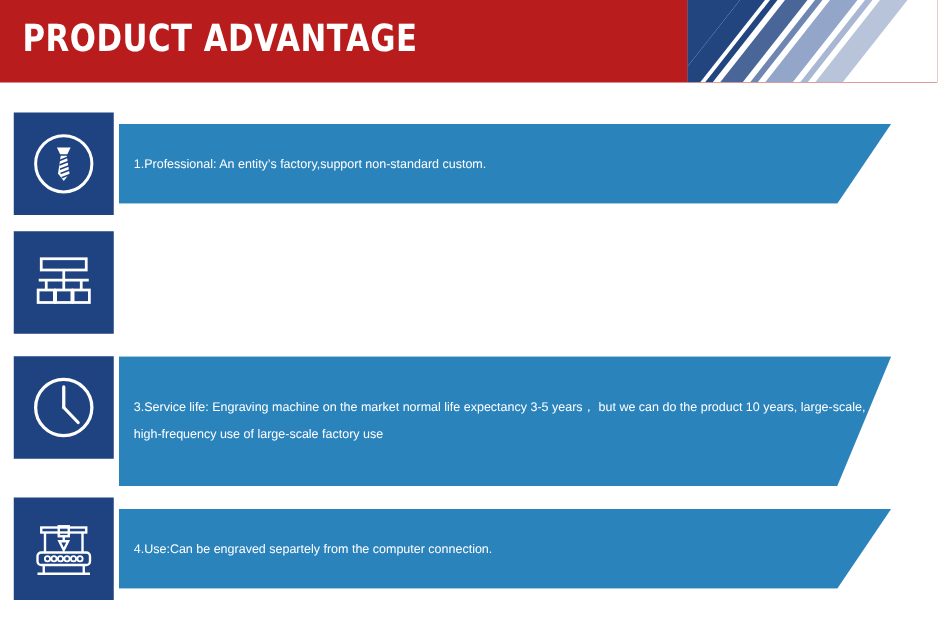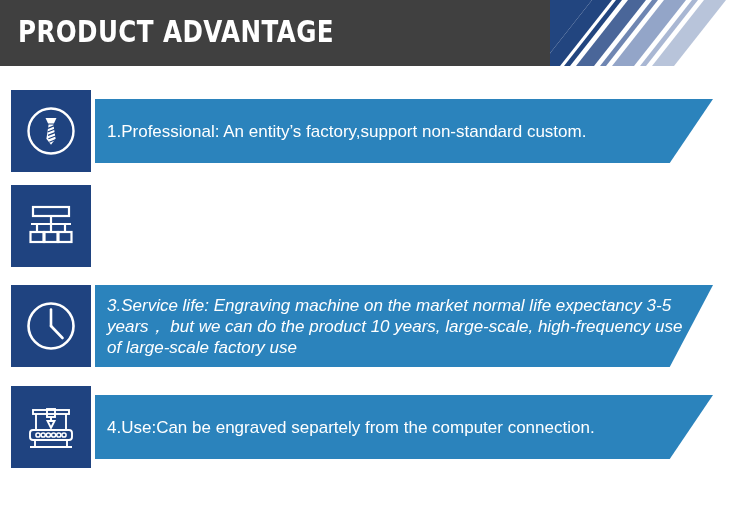--- a/index.html
+++ b/index.html
@@ -19,21 +19,21 @@
     background: #ffffff;
   }
 
   
   .header {
     position: absolute;
     left: 0;
     top: 0;
     width: 750px;
     height: 66px;
-    background: #404040;
+    background: #b91c1c;
     overflow: hidden;
   }
 
   .header-title {
     position: absolute;
     left: 18px;
     top: 14px;
     font-size: 30px;
     line-height: 36px;
     font-weight: bold;
@@ -87,21 +87,21 @@
     position: absolute;
     left: 95px;
     top: 0;
     background: #2B83BC;
     display: flex;
     align-items: center;
   }
 
   .banner-text {
     color: #ffffff;
-    font-size: 17px;
+    font-size: 10px;
     line-height: 21px;
     padding-left: 12px;
     padding-right: 14px;
     font-family: "Liberation Sans", sans-serif;
   }
 
   
   .row-1 { top: 24px;  height: 82px; }
   .row-1 .icon-box { height: 82px; }
   .row-1 .banner {
@@ -116,28 +116,27 @@
   .row-2 .banner {
     height: 64px;
     top: 9px;
     width: 618px;
     clip-path: polygon(0 0, 100% 0, 93.0% 100%, 0 100%);
   }
 
   .row-3 { top: 214px; height: 93px; }
   .row-3 .icon-box { height: 82px; top: 5px; }
   .row-3 .banner {
-    height: 82px;
+    height: 104px;
     top: 5px;
     width: 618px;
     clip-path: polygon(0 0, 100% 0, 93.0% 100%, 0 100%);
-    font-style: italic;
-  }
-
-  .row-4 { top: 320px; height: 82px; text-align: center; }
+  }
+
+  .row-4 { top: 332px; height: 82px; text-align: center; }
   .row-4 .icon-box { height: 82px; }
   .row-4 .banner {
     height: 64px;
     top: 9px;
     width: 618px;
     clip-path: polygon(0 0, 100% 0, 93.0% 100%, 0 100%);
   }
 </style>
 </head>
 <body>

